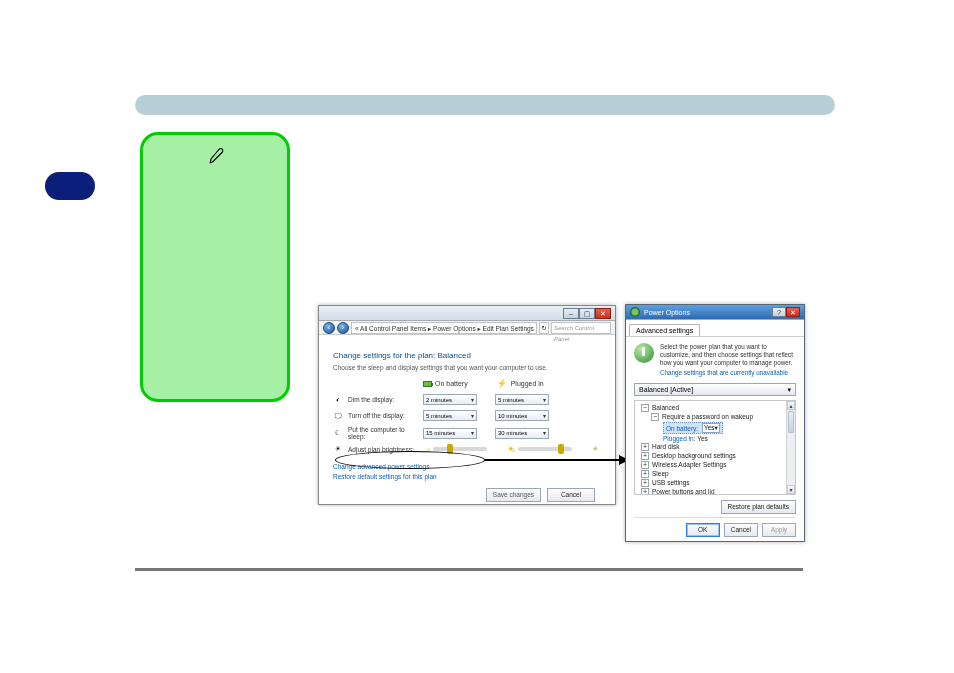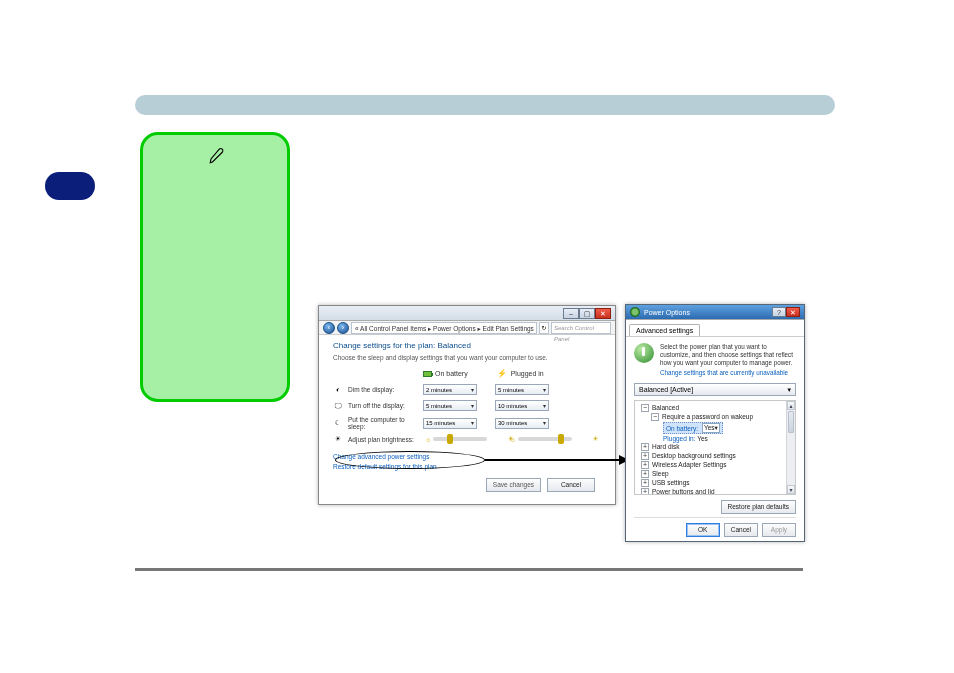--- a/index.html
+++ b/index.html
@@ -119,21 +119,21 @@
   }
   .search-box {
     width: 60px; height: 12px;
     background:#fff; border:1px solid #b9c4d1;
     font-size:6px; color:#999;
     padding:0 2px; line-height:11px;
     font-style: italic;
   }
 
   .win-left .content {
-    padding: 6px 14px;
+    padding: 16px 14px;
   }
   .heading-link { color:#0a4d8c; font-size:8px; margin-bottom:4px; }
   .subtext { color:#555; font-size:6.5px; margin-bottom:8px; }
 
   .col-headers {
     display:flex;
     margin-left: 90px;
     gap: 30px;
     margin-bottom: 6px;
     align-items:center;

